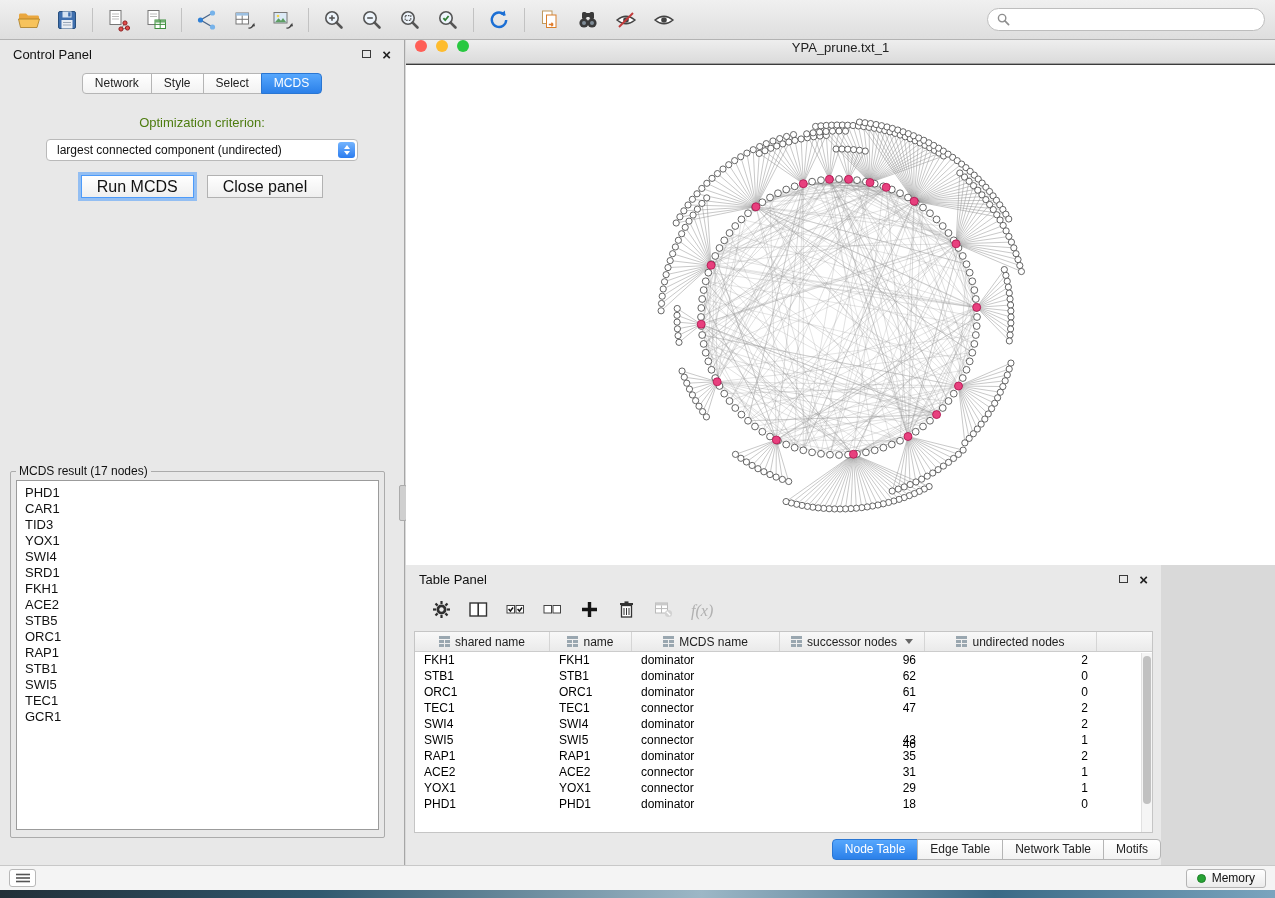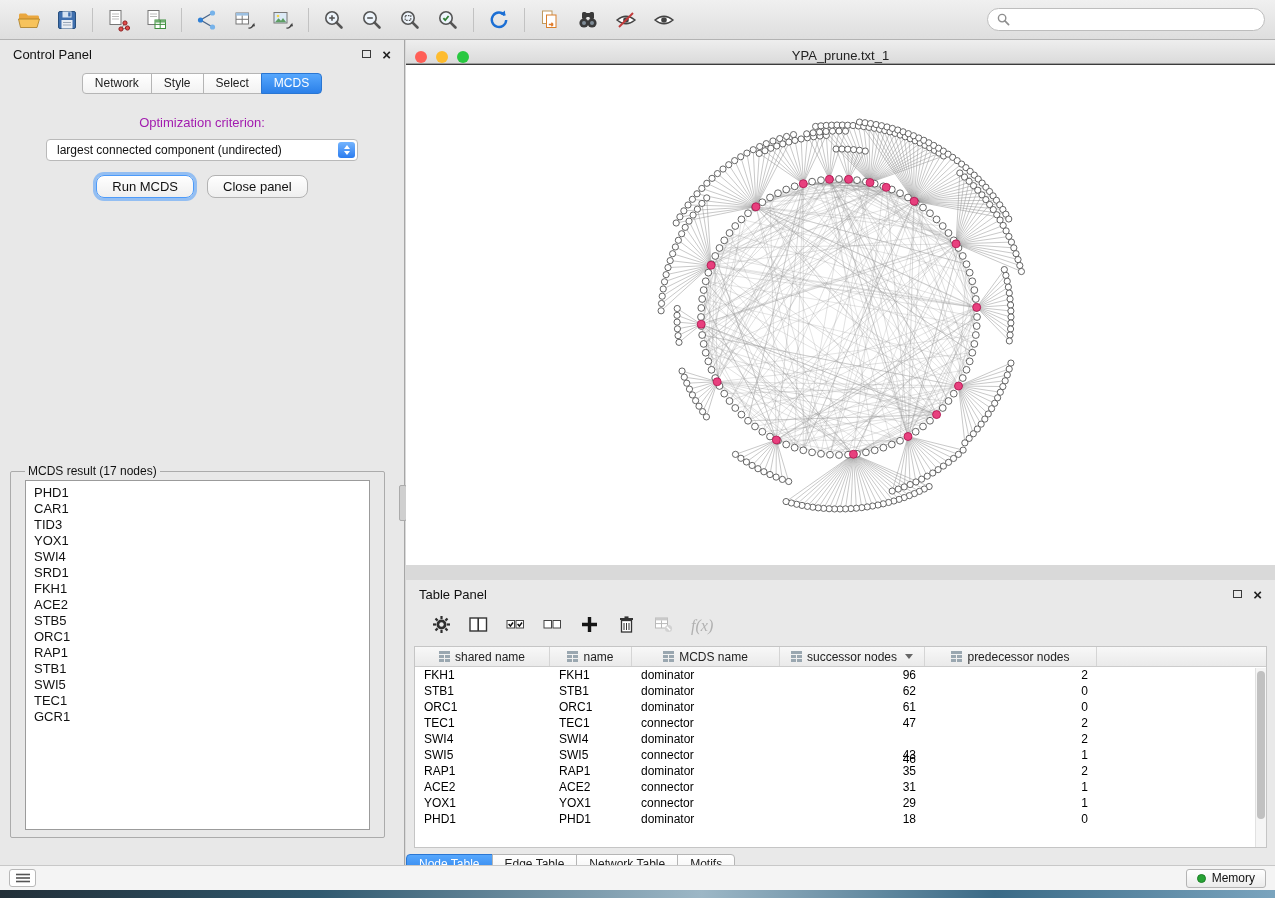--- a/index.html
+++ b/index.html
@@ -30,74 +30,74 @@
 
   .seg { display:flex; }
   .seg .tab { height:21px; line-height:19px; padding:0 12px; font-size:12px;
     background:linear-gradient(#fff,#f2f2f2); border:1px solid #b5b5b5; margin-left:-1px;
     color:#222; }
   .seg .tab:first-child { border-radius:4px 0 0 4px; margin-left:0; }
   .seg .tab:last-child { border-radius:0 4px 4px 0; }
   .seg .tab.active { background:linear-gradient(#56a7fd,#2b80e9); border-color:#2a76d2; color:#fff; }
   #cp-tabs { justify-content:center; margin-top:5px; }
 
-  .opt-label { text-align:center; font-size:13px; color:#a21caf; margin-top:21px; }
+  .opt-label { text-align:center; font-size:13px; color:#4d7c0f; margin-top:21px; }
   .dropdown { position:relative; margin:9px auto 0; width:312px; height:22px; background:#fff;
     border:1px solid #b9b9b9; border-radius:4px; font-size:12px; color:#111;
     display:flex; align-items:center; padding:0 26px 0 10px; }
   .dd-btn { position:absolute; right:2px; top:2px; width:17px; height:16px; border-radius:3px;
     background:linear-gradient(#74b4fe,#2c7cef); display:flex; flex-direction:column;
     align-items:center; justify-content:center; gap:2px; }
   .tri-up { width:0; height:0; border-left:3.5px solid transparent; border-right:3.5px solid transparent;
     border-bottom:4px solid #fff; }
   .tri-down { width:0; height:0; border-left:3.5px solid transparent; border-right:3.5px solid transparent;
     border-top:4px solid #fff; }
 
   .btn-row { display:flex; justify-content:center; gap:13px; margin-top:14px; }
-  .btn { height:23px; padding:0 15px; font-size:13px; color:#111;
-    background:linear-gradient(#fff,#efefef); border:1px solid #b2b2b2; border-radius:8px; }
+  .btn { height:23px; padding:0 15px; font-size:16px; color:#111;
+    background:linear-gradient(#fff,#efefef); border:1px solid #b2b2b2; border-radius:0; }
   .btn.focused { box-shadow:0 0 0 3px rgba(77,155,250,.55); border-color:#4d9bfa; }
 
   .result-box { position:absolute; left:10px; top:424px; width:375px; height:374px;
-    border:1px solid #ababab; border-radius:2px; margin:0; padding:2px 14px 7px;
+    border:1px solid #ababab; border-radius:2px; margin:0; padding:2px 5px 7px;
     display:flex; flex-direction:column; }
   .result-box legend { font-size:12px; color:#111; padding:0 3px; }
   #mcds-list { flex:1; background:#fff; border:1px solid #9b9b9b; padding:4px 8px;
     font-size:13px; line-height:16px; overflow:hidden; color:#111; }
 
   
   #network-window { position:absolute; left:406px; top:40px; width:869px; height:525px; }
   .net-titlebar { position:relative; height:24px; background:linear-gradient(#eee,#dbdbdb);
-    border-bottom:1px solid #9e9e9e; display:flex; align-items:flex-end; gap:9px; padding:0 9px; }
+    border-bottom:1px solid #9e9e9e; display:flex; align-items:flex-start; gap:9px; padding:0 9px; }
   .tl { width:12px; height:12px; border-radius:50%; display:inline-block; position:relative; z-index:2; }
   .net-title { position:absolute; left:0; right:0; text-align:center; font-size:13px; color:#222; }
   .net-view { position:absolute; left:0; top:24px; right:0; bottom:0; background:#fff;
     border-top:1px solid #3c3c3c; }
   .net-view svg { display:block; width:100%; height:100%; }
 
   
-  #table-panel { position:absolute; left:406px; top:580px; width:869px; height:300px; background:#e9e9e9; }
+  #table-panel { position:absolute; left:406px; top:565px; width:755px; height:300px; background:#e9e9e9; }
   .tp-toolbar { height:36px; display:flex; align-items:center; gap:18px; padding-left:26px; }
   .fx { font-family:"Liberation Serif", serif; font-style:italic; font-size:16px; color:#b0b0b0; }
 
   .tbl { position:absolute; left:8px; right:8px; top:66px; bottom:32px; background:#fff;
     border:1px solid #c5c5c5; overflow:hidden; }
   .thead { display:flex; height:20px; background:linear-gradient(#f8f8f8,#eaeaea);
     border-bottom:1px solid #ccc; }
   .th { display:flex; align-items:center; justify-content:center; gap:5px; font-size:12px;
     color:#222; border-right:1px solid #d5d5d5; }
   .trow { display:flex; height:16px; align-items:center; }
   .td { font-size:12px; color:#000; padding:0 9px; white-space:nowrap; overflow:hidden; }
   .td.num { text-align:right; }
   .sortchev { width:0; height:0; border-left:4px solid transparent; border-right:4px solid transparent;
     border-top:5px solid #666; margin-left:3px; }
   .vscroll { position:absolute; top:21px; right:0; width:11px; bottom:0; background:#f5f5f5;
     border-left:1px solid #e1e1e1; }
   .vthumb { position:absolute; left:1px; width:8px; border-radius:4px; top:3px; height:148px; background:#c1c1c1; }
-  #tp-tabs { position:absolute; left:0; right:0; bottom:5px; justify-content:flex-start;margin-top:28px; }
+  #tp-tabs { position:absolute; left:0; right:0; bottom:5px; justify-content:flex-end;margin-top:28px; }
 
   
   #status-bar { position:absolute; left:0; top:865px; width:1275px; height:25px; background:#f4f4f4;
     border-top:1px solid #c8c8c8; display:flex; align-items:center; padding:0 9px; }
   .sb-btn { width:27px; height:18px; border:1px solid #b8b8b8; border-radius:3px; background:#fff;
     display:flex; align-items:center; justify-content:center; }
   #memory-btn { margin-left:auto; height:19px; border:1px solid #b4b4b4; border-radius:3px;
     background:linear-gradient(#fff,#ebebeb); display:flex; align-items:center; gap:6px;
     padding:0 10px; font-size:12px; color:#111; }
   .green-dot { width:9px; height:9px; border-radius:50%; background:#27a335; border:1px solid #1d7f28; }
@@ -1354,21 +1354,21 @@
           <div class="th" style="width: 172px;">
             <svg width="11" height="11" viewBox="0 0 11 11">
               <g fill="#9aa7b0">
                 <rect x="0" y="0" width="11" height="3"></rect>
                 <rect x="0" y="4" width="5" height="3"></rect>
                 <rect x="6" y="4" width="5" height="3"></rect>
                 <rect x="0" y="8" width="5" height="3"></rect>
                 <rect x="6" y="8" width="5" height="3"></rect>
               </g>
             </svg>
-            <span>predecessor nodes</span>
+            <span>undirected nodes</span>
           </div>
         </div>
       <div id="tbody">
           <div class="trow">
             <div class="td" style="width: 135px;">FKH1</div>
             <div class="td" style="width: 82px;">FKH1</div>
             <div class="td" style="width: 148px;">dominator</div>
             <div class="td num" style="width: 145px;">96</div>
             <div class="td num" style="width: 172px;">2</div>
           </div>

